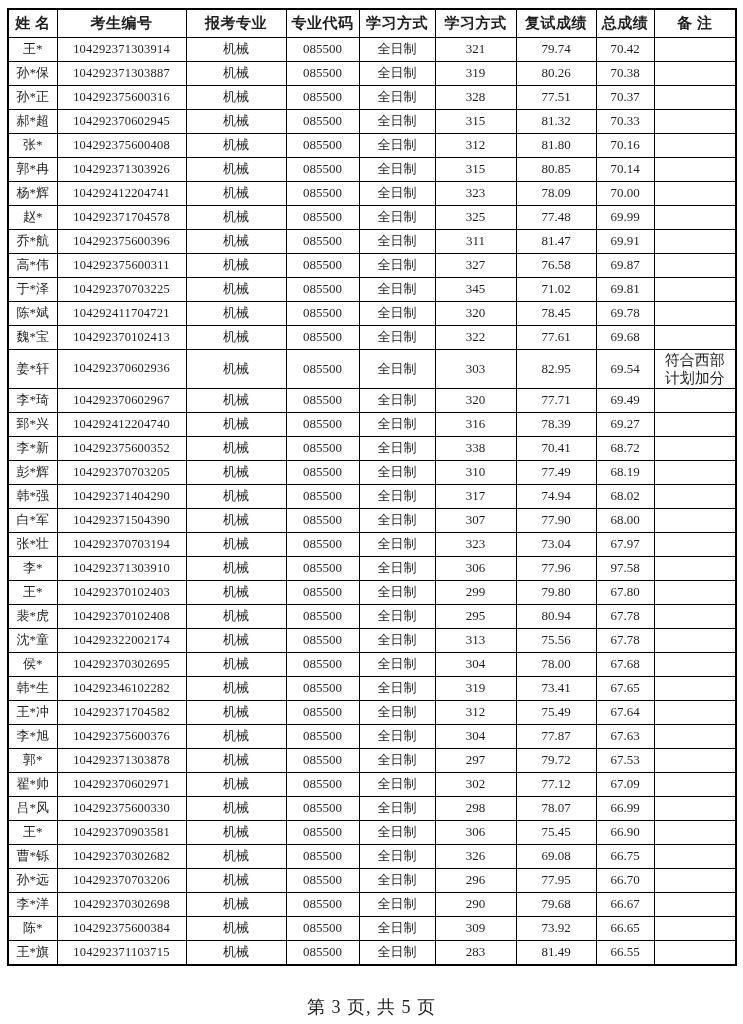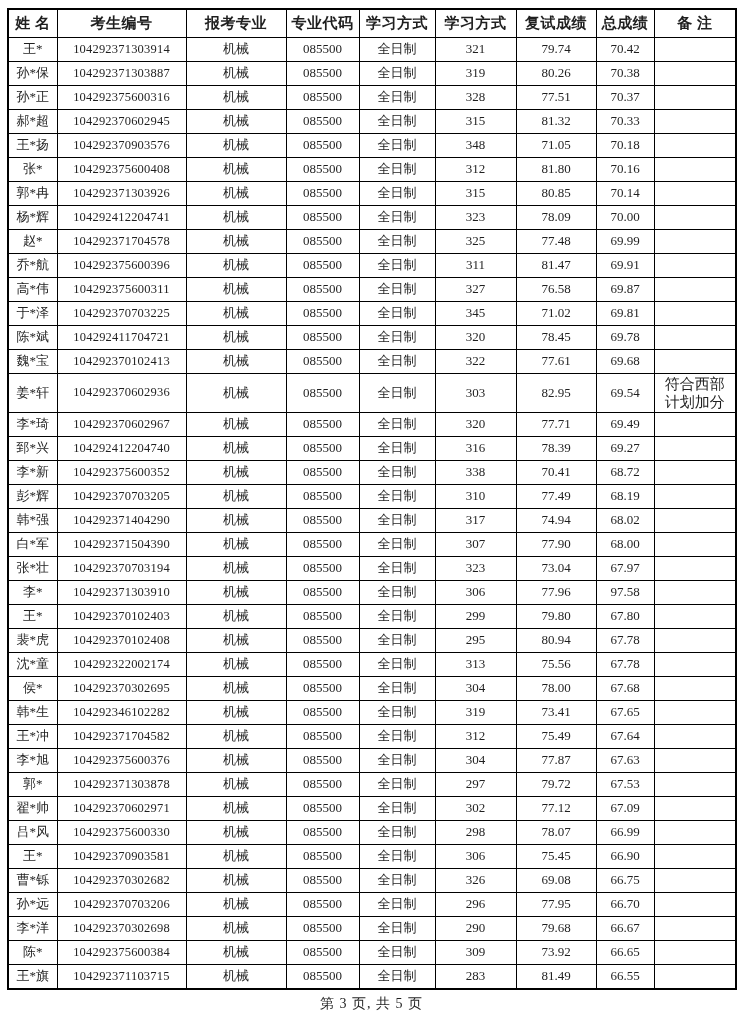--- a/index.html
+++ b/index.html
@@ -53,21 +53,21 @@
     font-size: 15px;
     line-height: 1.2;
     padding: 1px 4px;
   }
   .page-footer {
     position: absolute;
     top: 995px;
     left: 0;
     width: 100%;
     text-align: center;
-    font-size: 14px;
+    font-size: 18px;
     color: #1f1f1f;
     letter-spacing: 1px;
   }
 </style>
 </head>
 <body>
 
 <table class="results-table">
   <colgroup>
     <col style="width:49px">
@@ -132,31 +132,20 @@
         <td class="col-id">104292370602945</td>
         <td class="col-major">机械</td>
         <td class="col-code">085500</td>
         <td class="col-mode">全日制</td>
         <td class="col-initial">315</td>
         <td class="col-retest">81.32</td>
         <td class="col-total">70.33</td>
         <td class="col-note"></td>
       </tr>
       <tr>
-        <td class="col-name">王*扬</td>
-        <td class="col-id">104292370903576</td>
-        <td class="col-major">机械</td>
-        <td class="col-code">085500</td>
-        <td class="col-mode">全日制</td>
-        <td class="col-initial">348</td>
-        <td class="col-retest">71.05</td>
-        <td class="col-total">70.18</td>
-        <td class="col-note"></td>
-      </tr>
-      <tr>
         <td class="col-name">张*</td>
         <td class="col-id">104292375600408</td>
         <td class="col-major">机械</td>
         <td class="col-code">085500</td>
         <td class="col-mode">全日制</td>
         <td class="col-initial">312</td>
         <td class="col-retest">81.80</td>
         <td class="col-total">70.16</td>
         <td class="col-note"></td>
       </tr>

